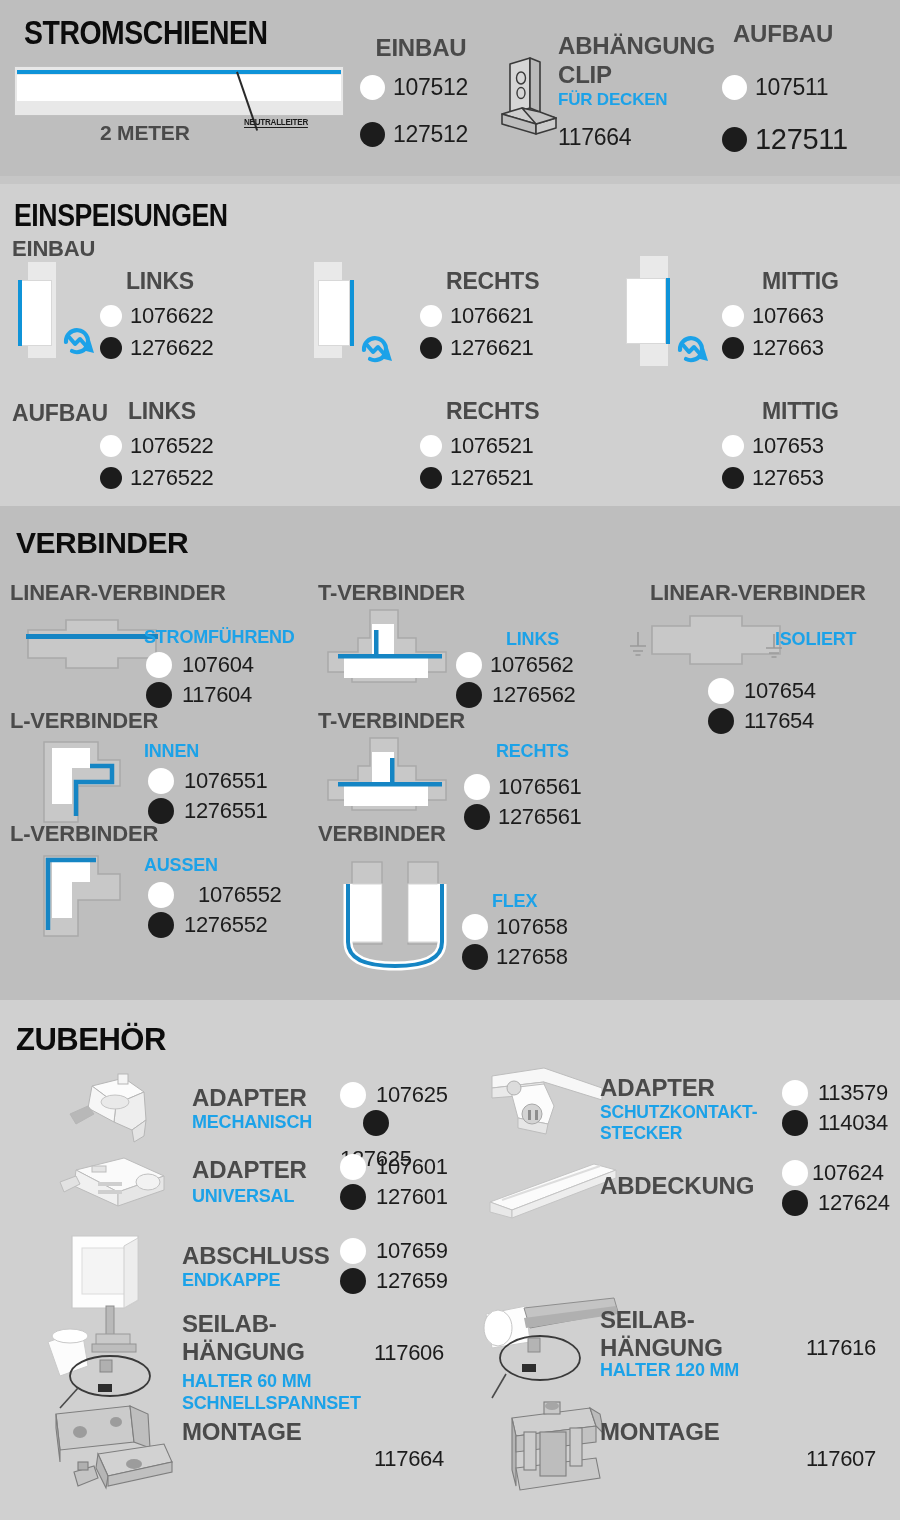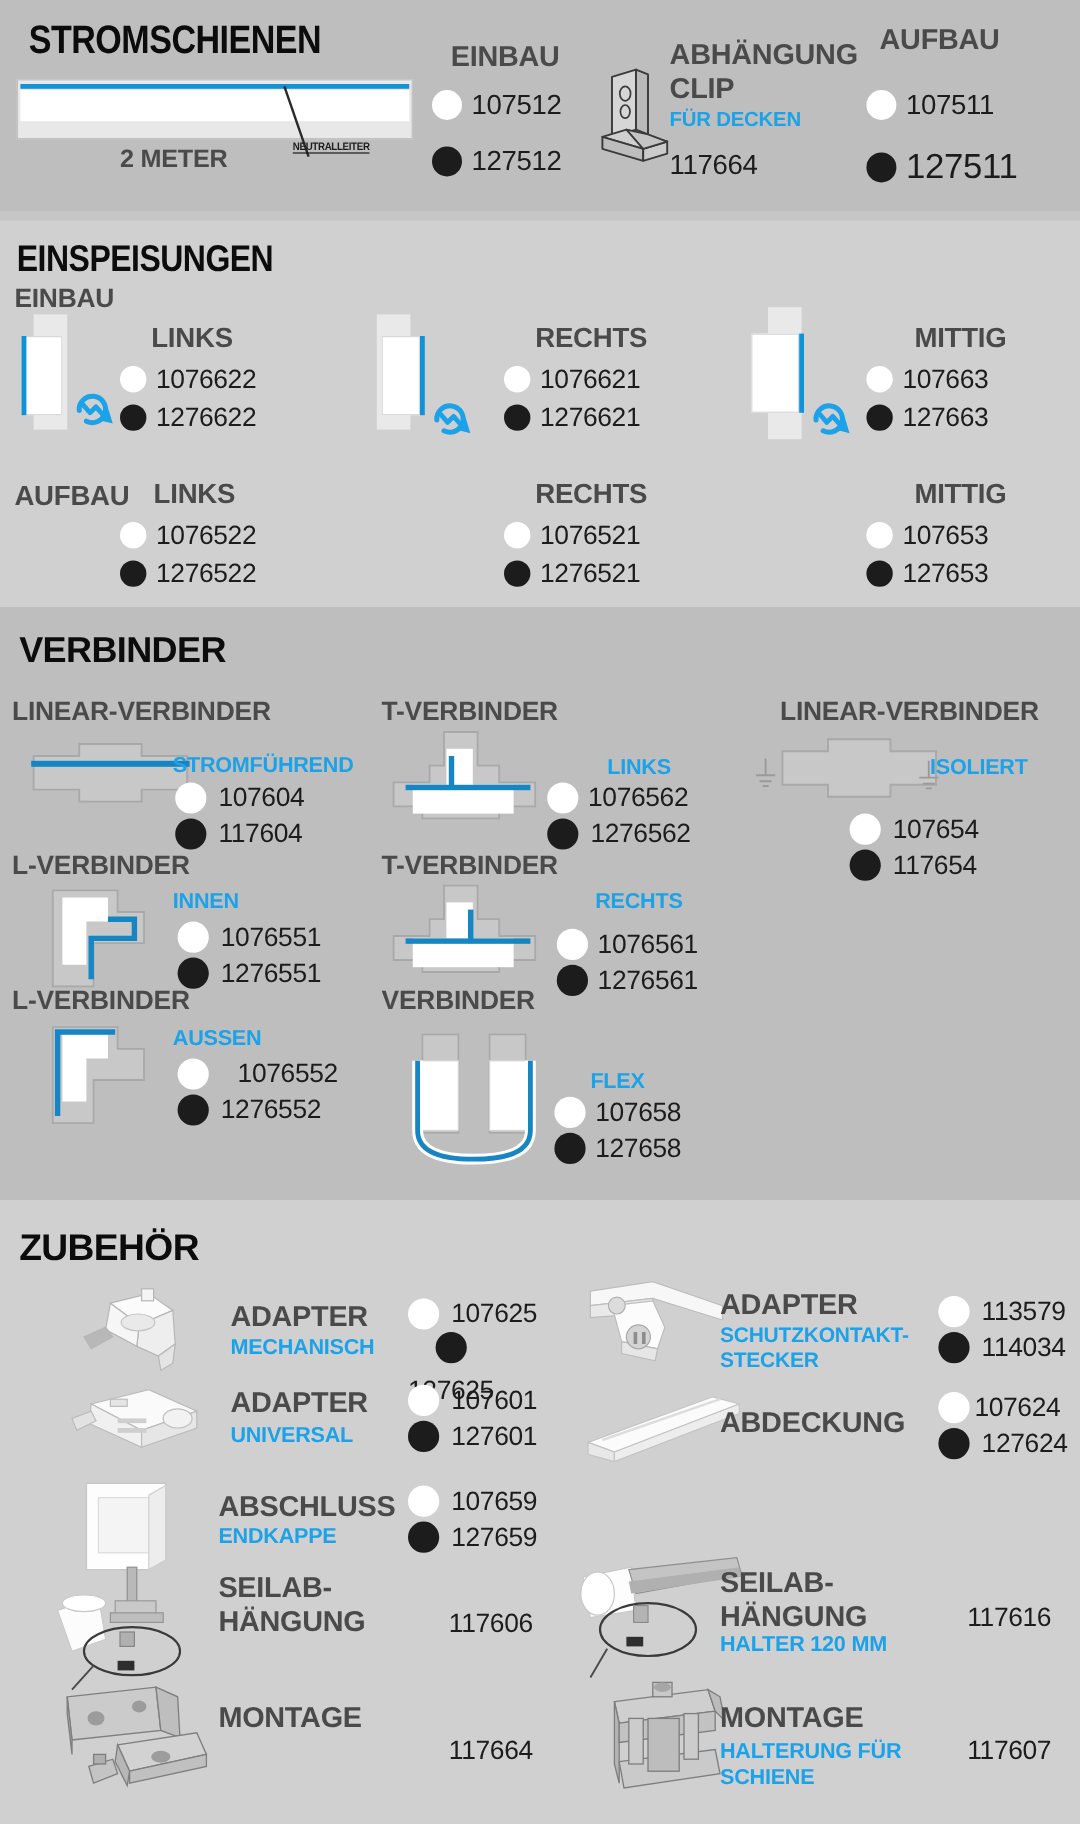--- a/index.html
+++ b/index.html
@@ -497,20 +497,22 @@
       <rect x="68" y="6" width="8" height="30" fill="#b9b9b9" stroke="#8f8f8f"></rect>
       <rect x="58" y="34" width="34" height="12" fill="#c9c9c9" stroke="#9a9a9a"></rect>
       <rect x="54" y="44" width="44" height="8" fill="#bdbdbd" stroke="#949494"></rect>
       <ellipse cx="72" cy="76" rx="40" ry="20" fill="none" stroke="#3a3a3a" stroke-width="1.8"></ellipse>
       <rect x="62" y="60" width="12" height="12" fill="#b0b0b0" stroke="#858585"></rect>
       <rect x="60" y="84" width="14" height="8" fill="#2e2e2e"></rect>
       <path d="M40 88 L22 108" stroke="#4a4a4a" stroke-width="1.6" fill="none"></path>
     </svg>
     <div class="sub-head" style="position:absolute; left:182px; top:310px; font-size:24px; line-height:28px; white-space:pre-line;">SEILAB-
 HÄNGUNG</div>
+    <div class="var-label" style="position:absolute; left:182px; top:370px; font-size:18px; line-height:22px; white-space:pre-line;">HALTER 60 MM
+SCHNELLSPANNSET</div>
     <div class="code" style="position:absolute; left:374px; top:340px; font-size:22px;">117606</div>
 
     <svg class="photo" width="160" height="110" viewBox="0 0 160 110" style="left:478px; top:294px;">
       <path d="M8 20 L48 12 L52 48 L14 54 Z" fill="#fdfdfd" stroke="#c9c9c9"></path>
       <ellipse cx="20" cy="34" rx="14" ry="18" fill="#ffffff" stroke="#c6c6c6"></ellipse>
       <path d="M46 14 L136 4 L140 18 L52 34 Z" fill="#c4c4c4" stroke="#8e8e8e"></path>
       <path d="M46 24 L138 12 L140 20 L48 34 Z" fill="#b0b0b0"></path>
       <ellipse cx="62" cy="64" rx="40" ry="22" fill="none" stroke="#3a3a3a" stroke-width="1.8"></ellipse>
       <rect x="50" y="44" width="12" height="14" fill="#b4b4b4" stroke="#8a8a8a"></rect>
       <rect x="44" y="70" width="14" height="8" fill="#2e2e2e"></rect>
@@ -547,18 +549,16 @@
         <path d="M20 70 L100 60 L104 80 L24 92 Z" fill="#cacaca"></path>
         <path d="M94 10 L104 16 L108 36 L100 28 Z" fill="#bbbbbb"></path>
         <rect x="44" y="34" width="26" height="44" fill="#bdbdbd"></rect>
         <rect x="74" y="30" width="12" height="38" fill="#cccccc"></rect>
         <rect x="28" y="34" width="12" height="38" fill="#cccccc"></rect>
         <rect x="48" y="4" width="16" height="12" fill="#c8c8c8"></rect>
       </g>
       <ellipse cx="56" cy="8" rx="7" ry="4" fill="#a6a6a6"></ellipse>
     </svg>
     <div class="sub-head" style="position:absolute; left:600px; top:418px; font-size:24px;">MONTAGE</div>
-    <div class="var-label" style="position:absolute; left:600px; top:448px; font-size:18px; line-height:22px; white-space:pre-line;">HALTERUNG FÜR
-SCHIENE</div>
     <div class="code" style="position:absolute; left:806px; top:446px; font-size:22px;">117607</div>
   </div>
 
 </div>
 
 </body></html>

